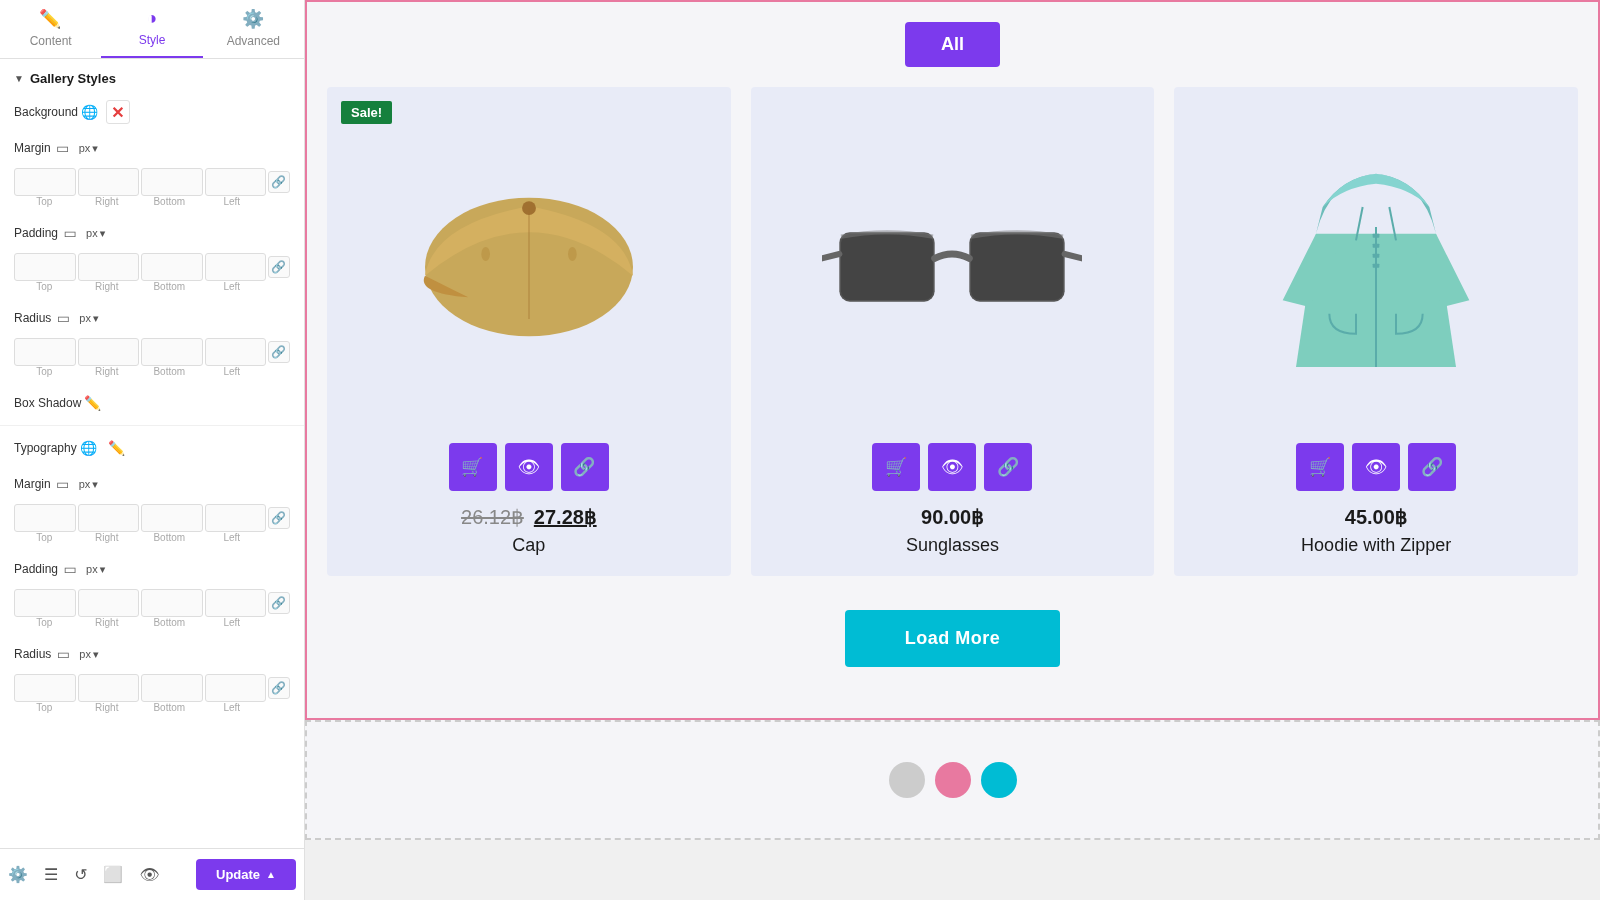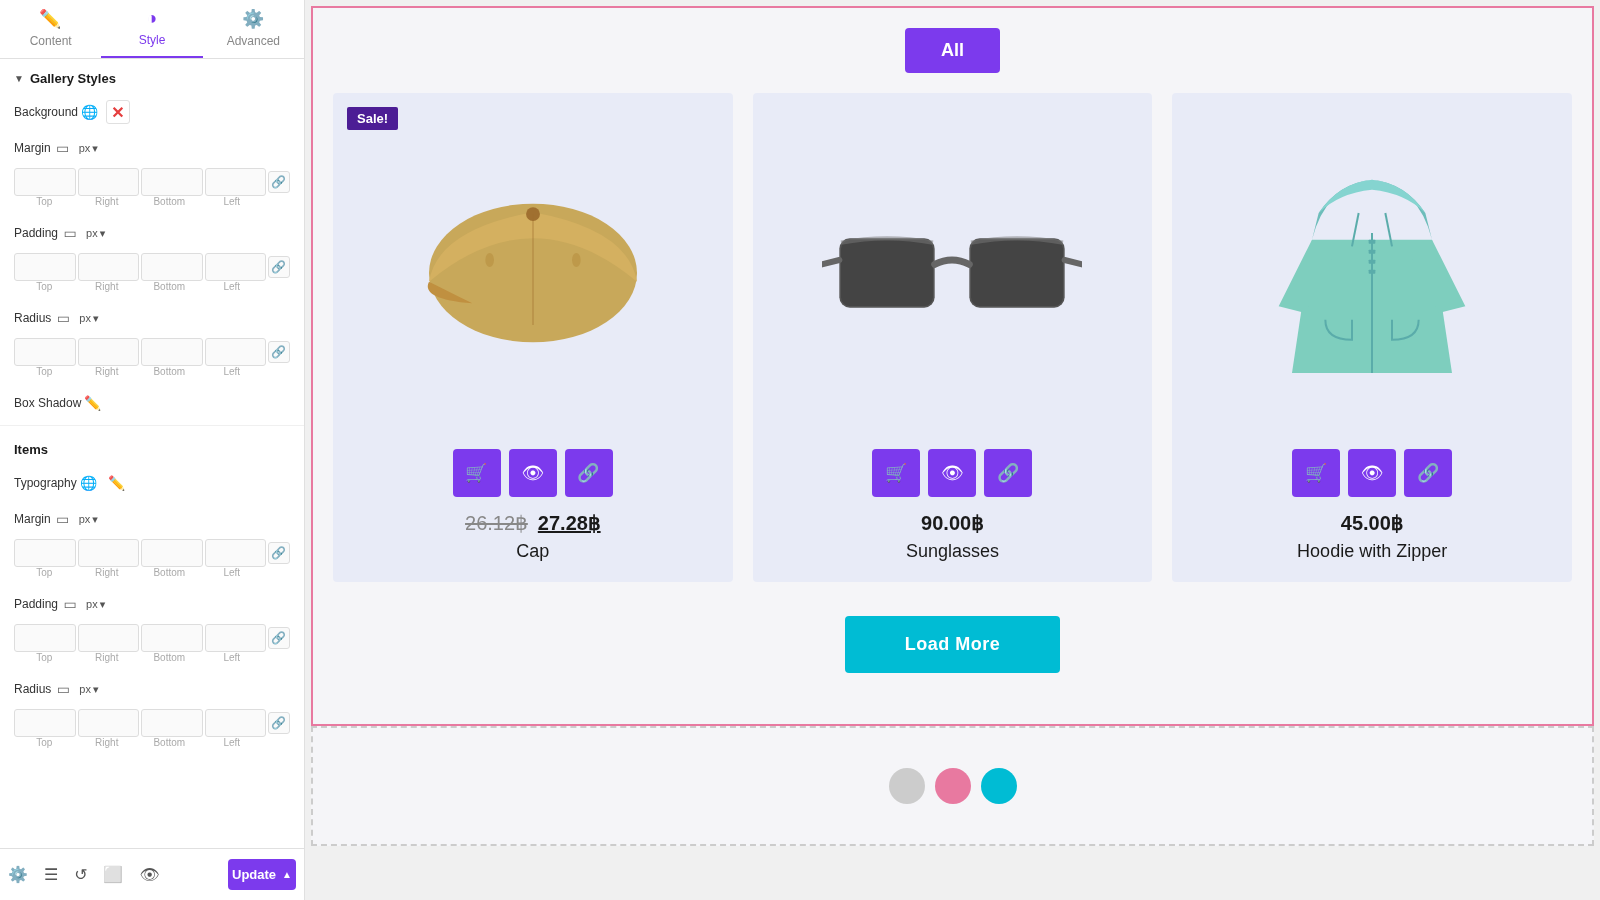--- a/index.html
+++ b/index.html
@@ -232,41 +232,41 @@
       font-size: 16px;
     }
 
     .update-btn {
       display: flex;
       align-items: center;
       background: #7c3aed;
       color: #fff;
       border: none;
       border-radius: 4px;
-      padding: 8px 4px;
+      padding: 8px 20px;
       font-size: 13px;
       font-weight: 600;
       cursor: pointer;
       gap: 6px;
     }
 
     .update-btn .caret {
       font-size: 10px;
     }
 
     
     .main-area {
       flex: 1;
       overflow-y: auto;
       background: #f0f0f0;
       position: relative;
     }
 
     .canvas-wrapper {
-      padding: 6px;
+      padding: 0;
     }
 
     
     .gallery-container {
       border: 2px solid #e879a0;
       background: #f5f5f8;
       padding: 20px;
       min-height: 720px;
       position: relative;
     }
@@ -304,21 +304,21 @@
       position: relative;
       display: flex;
       flex-direction: column;
       align-items: center;
     }
 
     .sale-badge {
       position: absolute;
       top: 14px;
       left: 14px;
-      background: #4c1d95;
+      background: #15803d;
       color: #fff;
       font-size: 13px;
       font-weight: 600;
       padding: 4px 10px;
       border-radius: 2px;
     }
 
     .product-image-area {
       width: 100%;
       height: 320px;
@@ -558,23 +558,20 @@
 
     <div class="prop-row">
       <span class="prop-label">Box Shadow</span>
       <div class="prop-controls">
         <button class="icon-btn">✏️</button>
       </div>
     </div>
 
     <div class="divider"></div>
 
-    <div class="section-header">
-      <span class="section-header-title">Items</span>
-    </div>
 
     <div class="prop-row">
       <span class="prop-label">Typography</span>
       <div class="prop-controls">
         <button class="icon-btn">🌐</button>
         <button class="icon-btn">✏️</button>
       </div>
     </div>
 
     <div class="prop-row">

